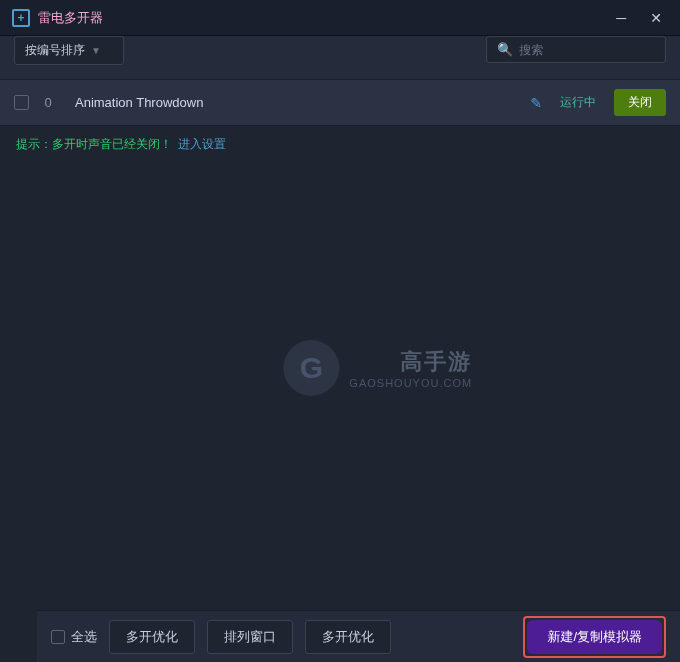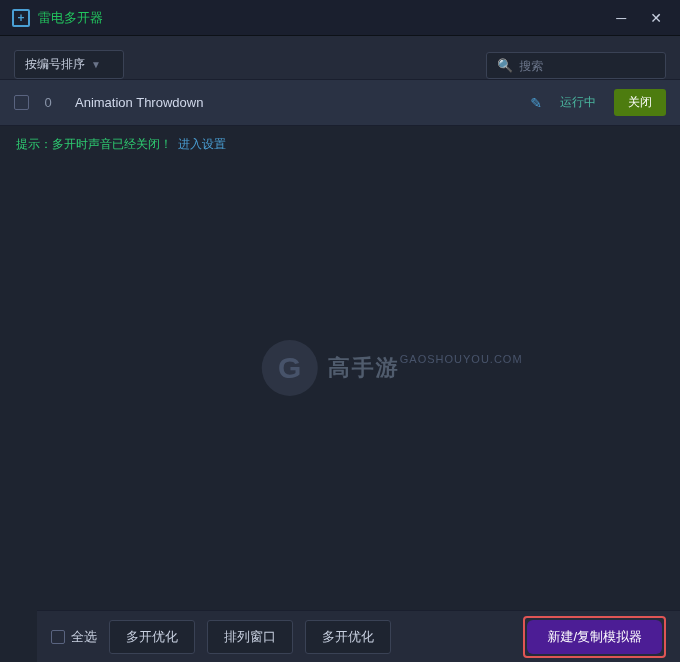--- a/index.html
+++ b/index.html
@@ -30,21 +30,21 @@
       border-radius: 2px;
       display: flex;
       align-items: center;
       justify-content: center;
       margin-right: 8px;
       color: #4a9fd4;
       font-size: 12px;
       font-weight: bold;
     }
     .title-bar-text {
-      color: #22c55e;
+      color: #f9a8d4;
       font-size: 13px;
       flex: 1;
     }
     .title-bar-controls {
       display: flex;
       gap: 12px;
     }
     .title-bar-btn {
       color: #c8d0e0;
       font-size: 14px;
@@ -53,21 +53,21 @@
       border: none;
       padding: 2px 6px;
       line-height: 1;
     }
 
     
     .toolbar {
       background: #252b3a;
       height: 44px;
       display: flex;
-      align-items: flex-end;
+      align-items: flex-start;
       padding: 0 14px;
       gap: 12px;
       flex-shrink: 0;
       border-bottom: 1px solid #1a1f2e;
     }
     .sort-dropdown {
       display: flex;
       align-items: center;
       background: #1e2430;
       border: 1px solid #3a4255;
@@ -209,21 +209,21 @@
       border-radius: 50%;
       display: flex;
       align-items: center;
       justify-content: center;
       font-size: 30px;
       font-weight: bold;
       color: #6a7a9a;
     }
     .watermark-text-block {
       display: flex;
-      flex-direction: row;
+      flex-direction: column;
       text-align: right;
     }
     .watermark-title {
       color: #7a8aa0;
       font-size: 22px;
       font-weight: bold;
       letter-spacing: 2px;
     }
     .watermark-subtitle {
       color: #6a7a9a;

